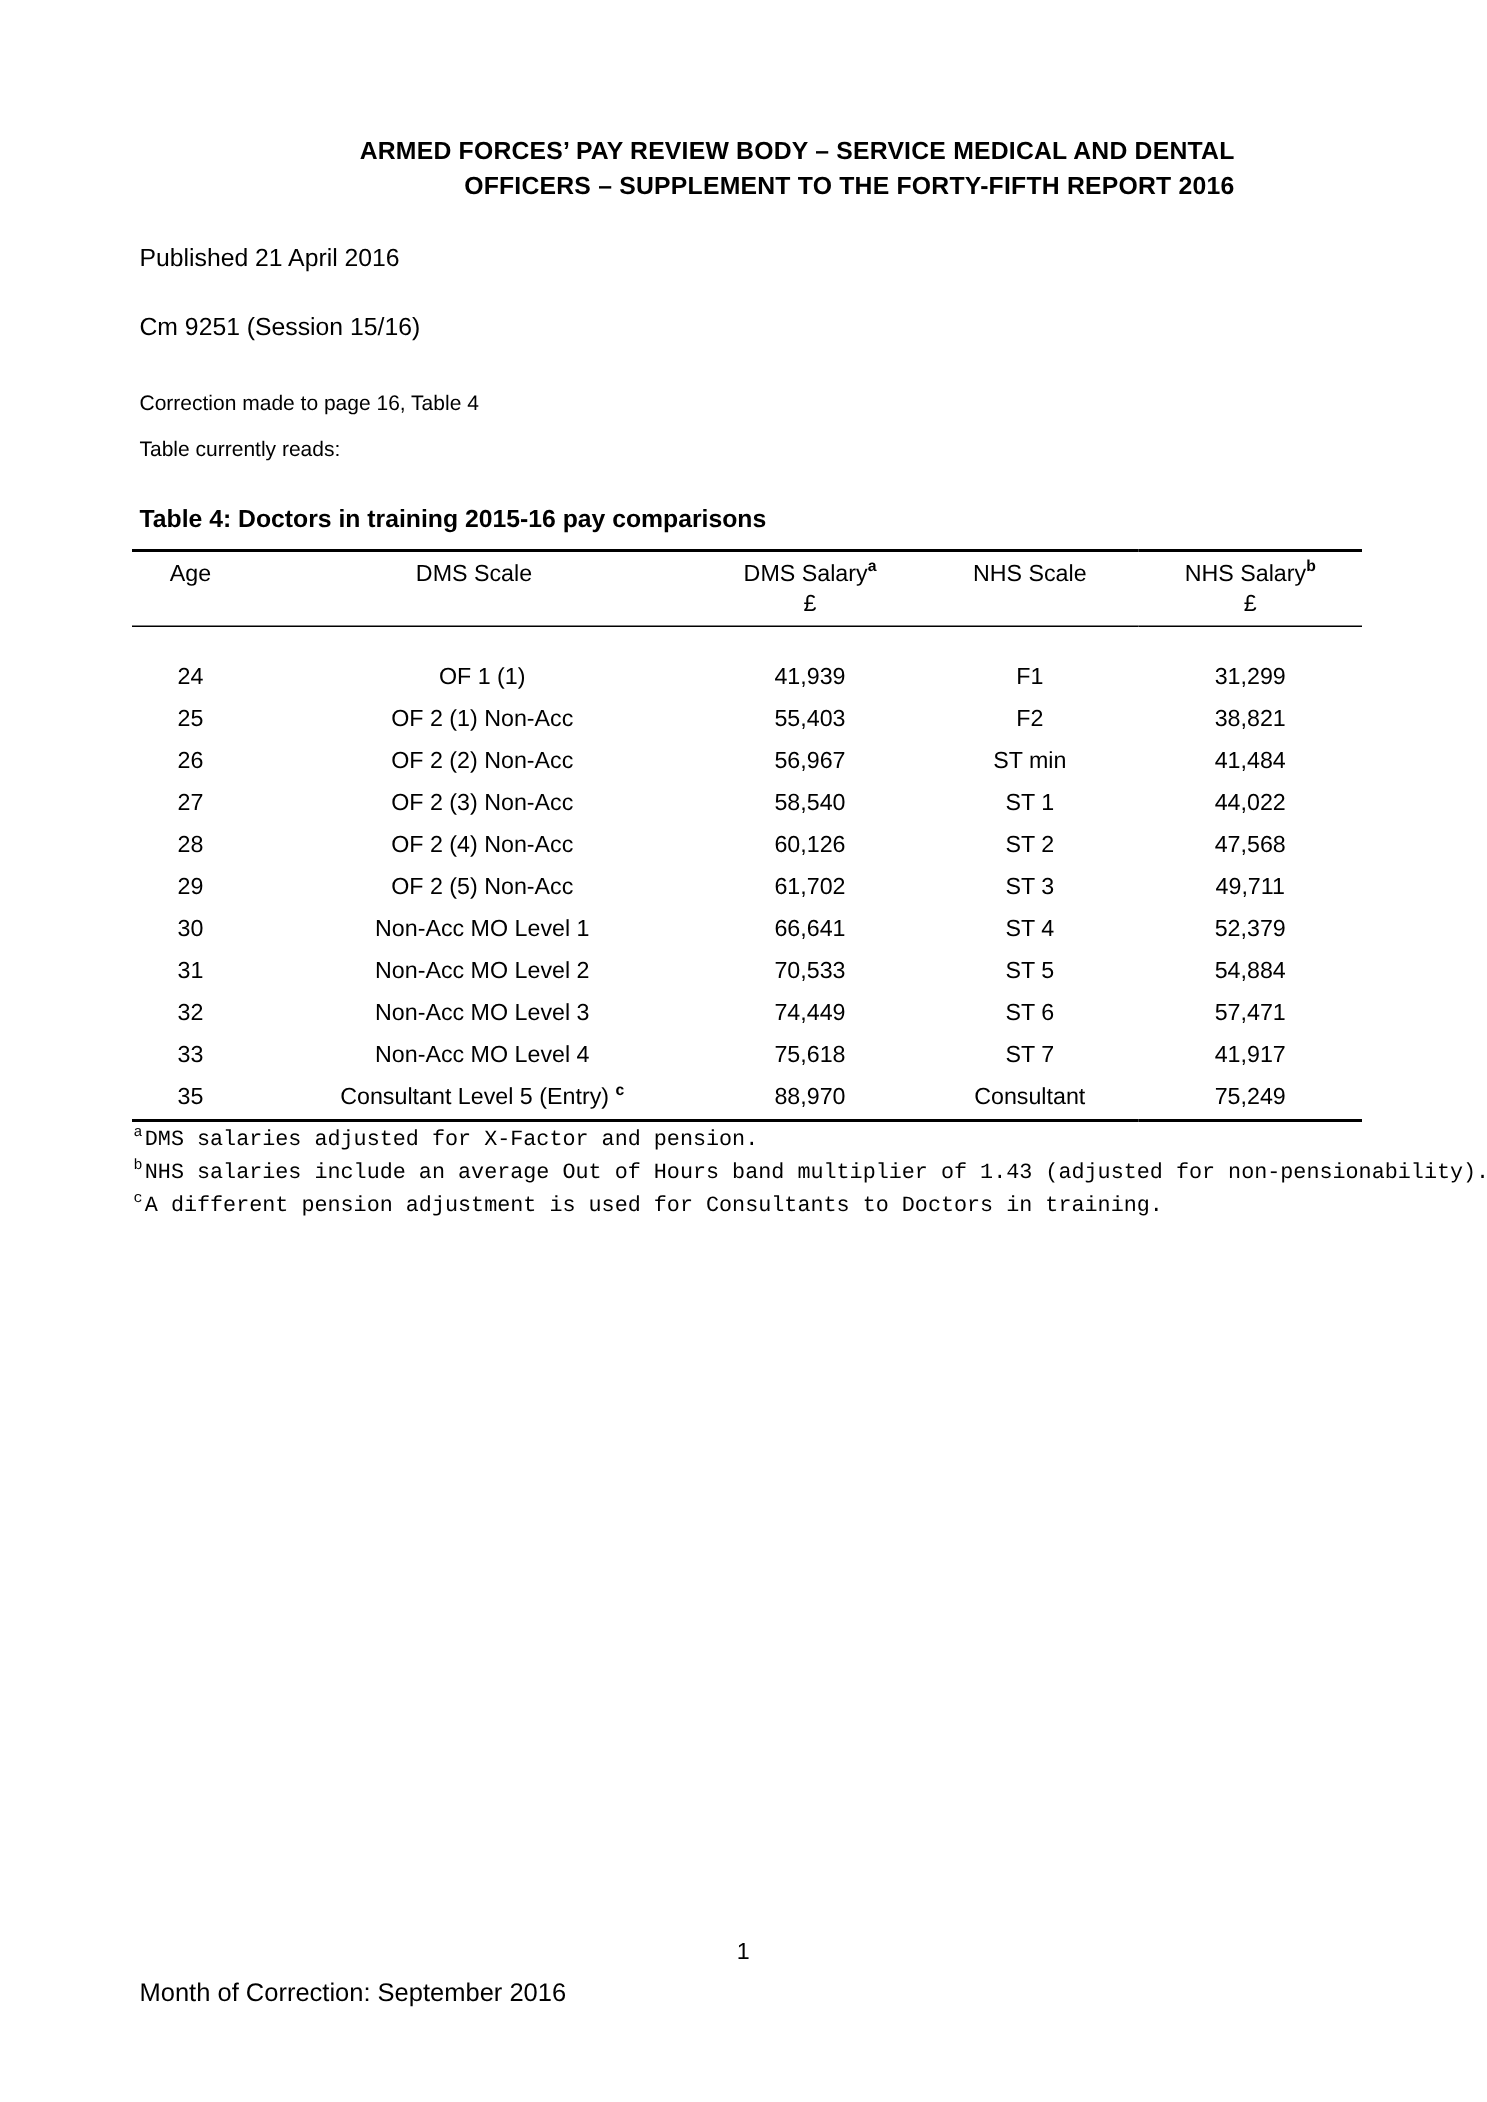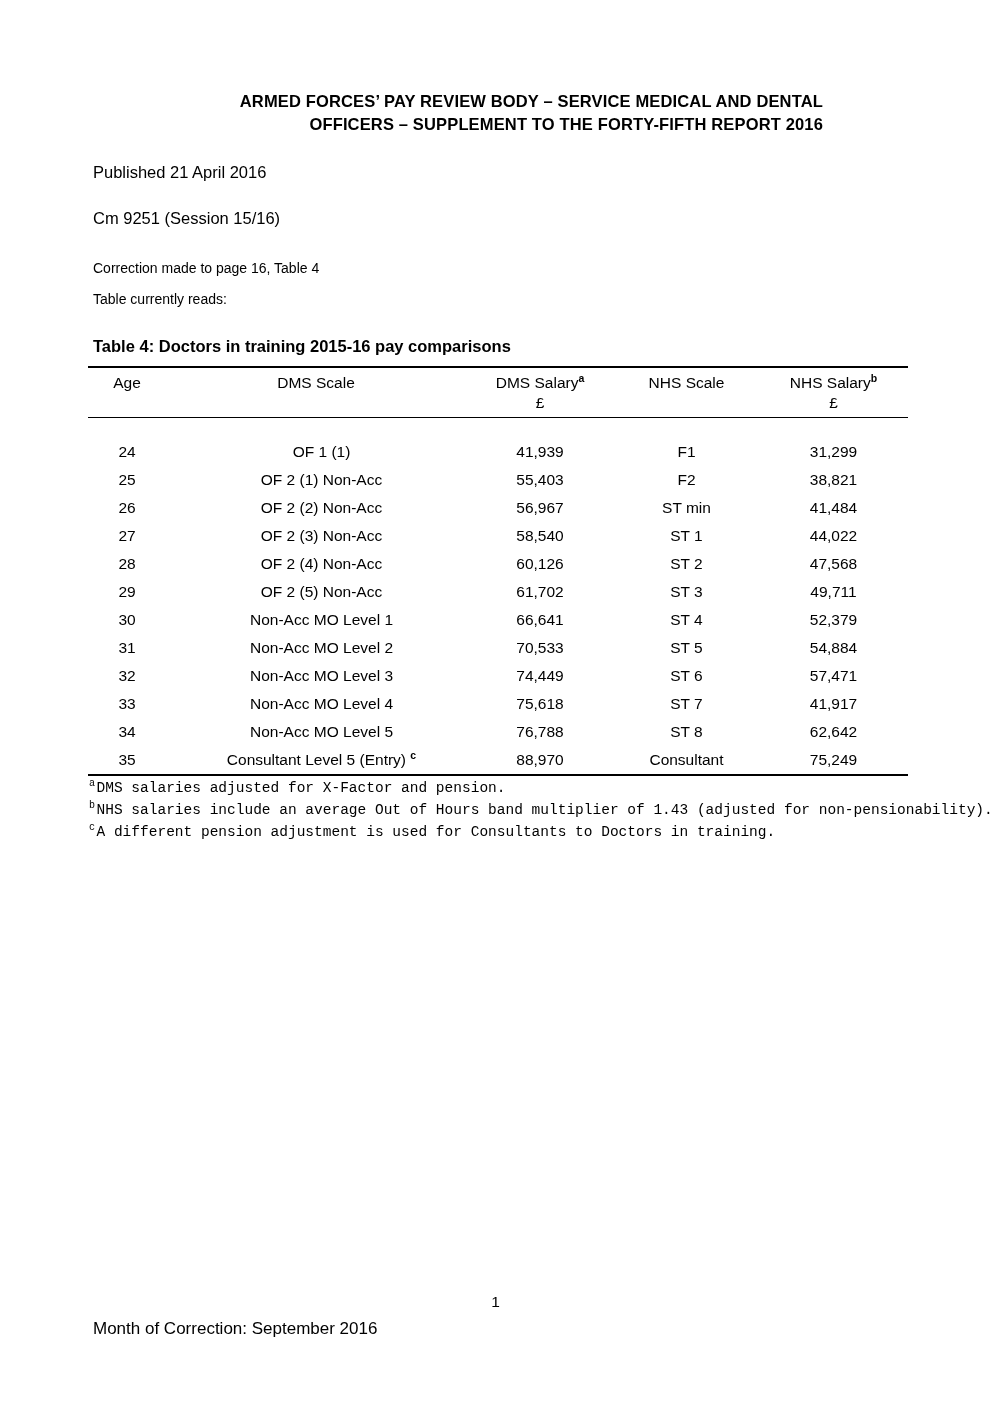--- a/index.html
+++ b/index.html
@@ -287,27 +287,20 @@
               <td>57,471</td>
             </tr>
             <tr>
               <td>33</td>
               <td class="scale"><span>Non-Acc MO Level 4</span></td>
               <td>75,618</td>
               <td>ST 7</td>
               <td>41,917</td>
             </tr>
             <tr>
-              <td>34</td>
-              <td class="scale"><span>Non-Acc MO Level 5</span></td>
-              <td>76,788</td>
-              <td>ST 8</td>
-              <td>62,642</td>
-            </tr>
-            <tr>
               <td>35</td>
               <td class="scale"><span>Consultant Level 5 (Entry) </span><sup>c</sup></td>
               <td>88,970</td>
               <td>Consultant</td>
               <td>75,249</td>
             </tr>
           </tbody>
       </table>
     </div>
 

